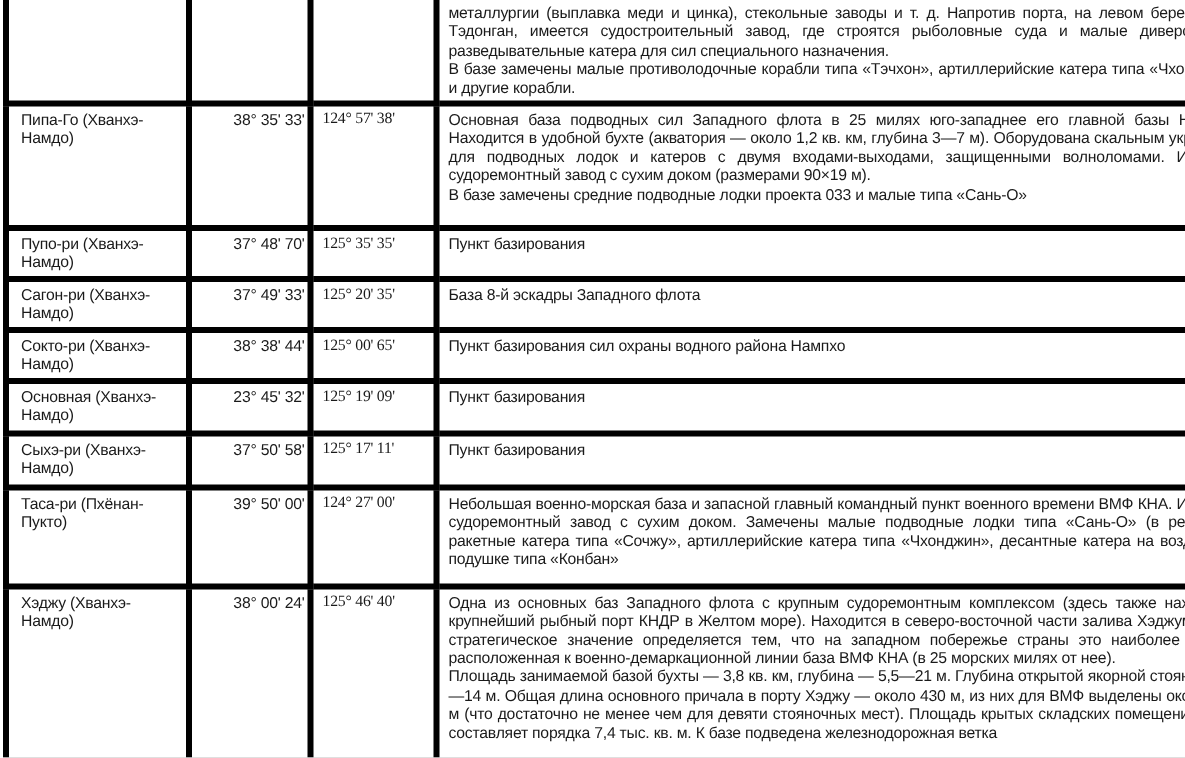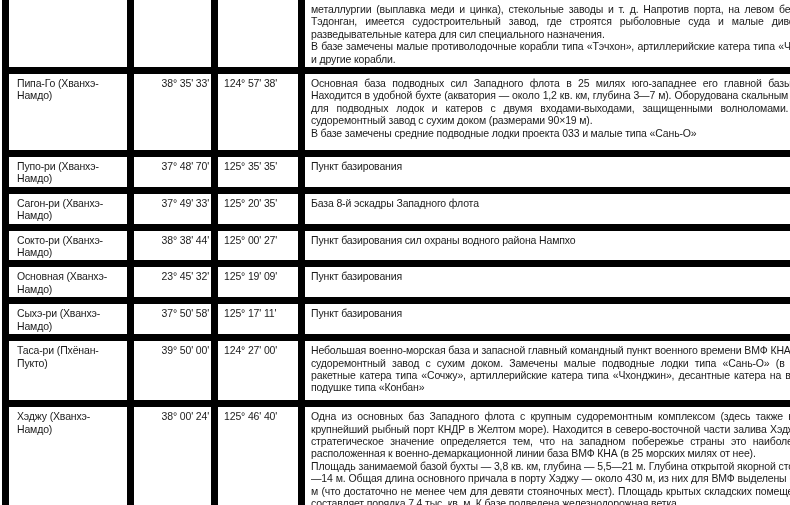--- a/index.html
+++ b/index.html
@@ -18,33 +18,33 @@
   }
   table.bases-table {
     position: absolute;
     left: 2px;
     top: 0;
     width: 786px;
     border-collapse: collapse;
     table-layout: fixed;
   }
   table.bases-table td {
-    border: 7px solid #000000;
+    border: 4px solid #000000;
     vertical-align: top;
     overflow: hidden;
     font-size: 10.5px;
     line-height: 12.4px;
     letter-spacing: -0.15px;
   }
   table.bases-table tr:first-child td {
     border-top: none;
   }
   td.name-cell   { width: 106px; padding: 3px 4px 2px 8px; }
   td.lat-cell    { width: 68px;  padding: 3px 2px 2px 7px; white-space: nowrap; text-align: right; }
-  td.lon-cell    { width: 72px;  padding: 3px 2px 2px 6px; white-space: nowrap; }
+  td.lon-cell    { width: 72px;  padding: 3px 2px 2px 6px; white-space: nowrap; font-family: Liberation Serif, serif; }
   td.desc-cell   { width: 526px; padding: 3px 4px 2px 6px; }
   .para {
     text-align: justify;
     text-justify: inter-word;
   }
   .cell-text { display: block; }
 </style>
 </head>
 <body>
 
@@ -110,21 +110,21 @@
           </td>
   </tr>
         <tr style="height: 34px;">
     <td class="name-cell">
             <span class="cell-text">Сокто-ри (Хванхэ-Намдо)</span>
           </td>
     <td class="lat-cell">
             <span class="cell-text">38° 38' 44'</span>
           </td>
     <td class="lon-cell">
-            <span class="cell-text">125° 00' 27'</span>
+            <span class="cell-text">125° 00' 65'</span>
           </td>
     <td class="desc-cell">
             <div class="para">Пункт базирования сил охраны водного района Нампхо</div>
           </td>
   </tr>
         <tr style="height: 35px;">
     <td class="name-cell">
             <span class="cell-text">Основная (Хванхэ-Намдо)</span>
           </td>
     <td class="lat-cell">

